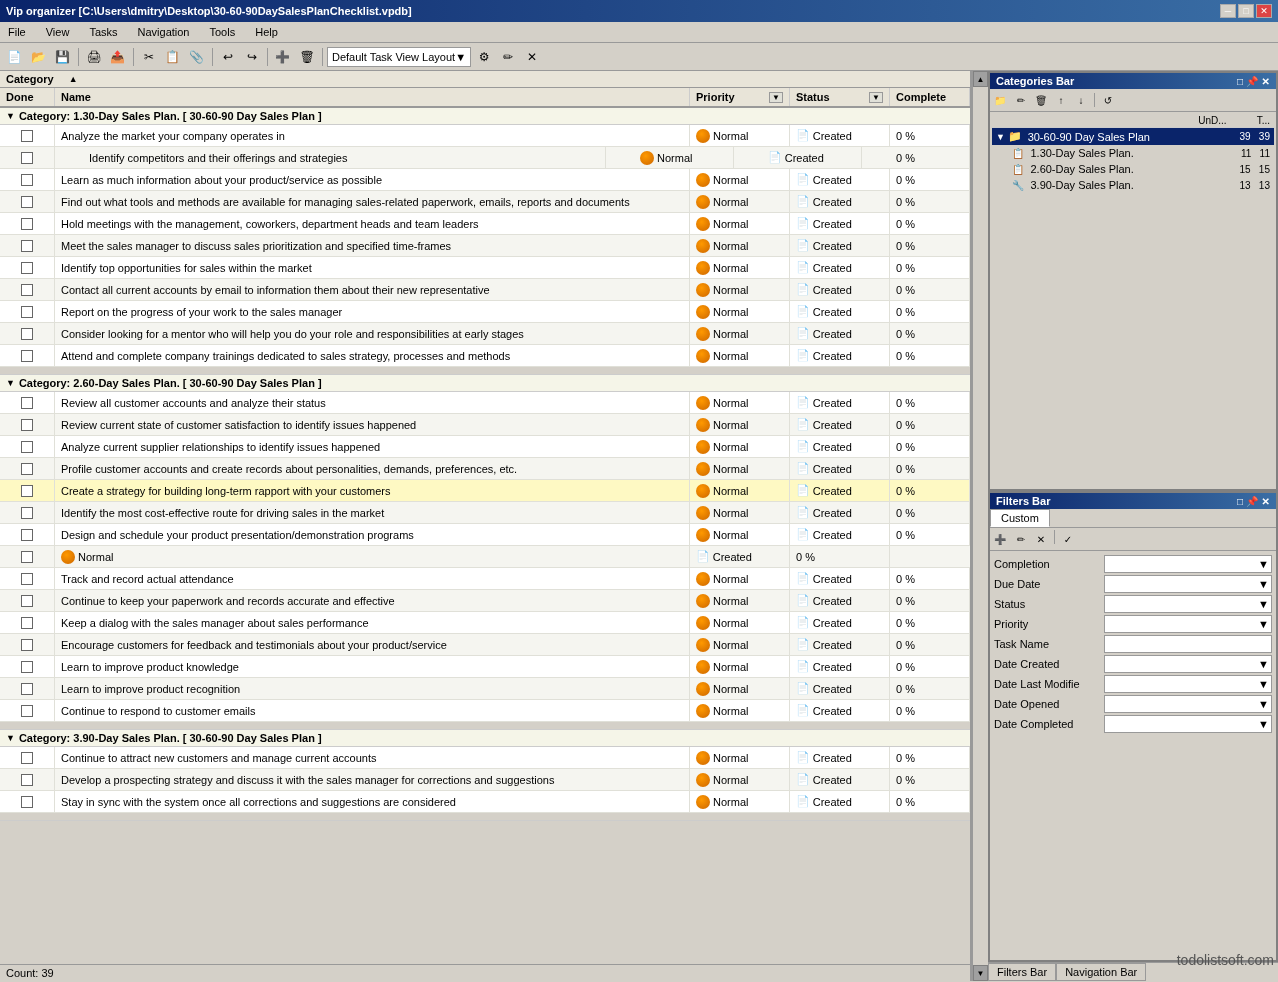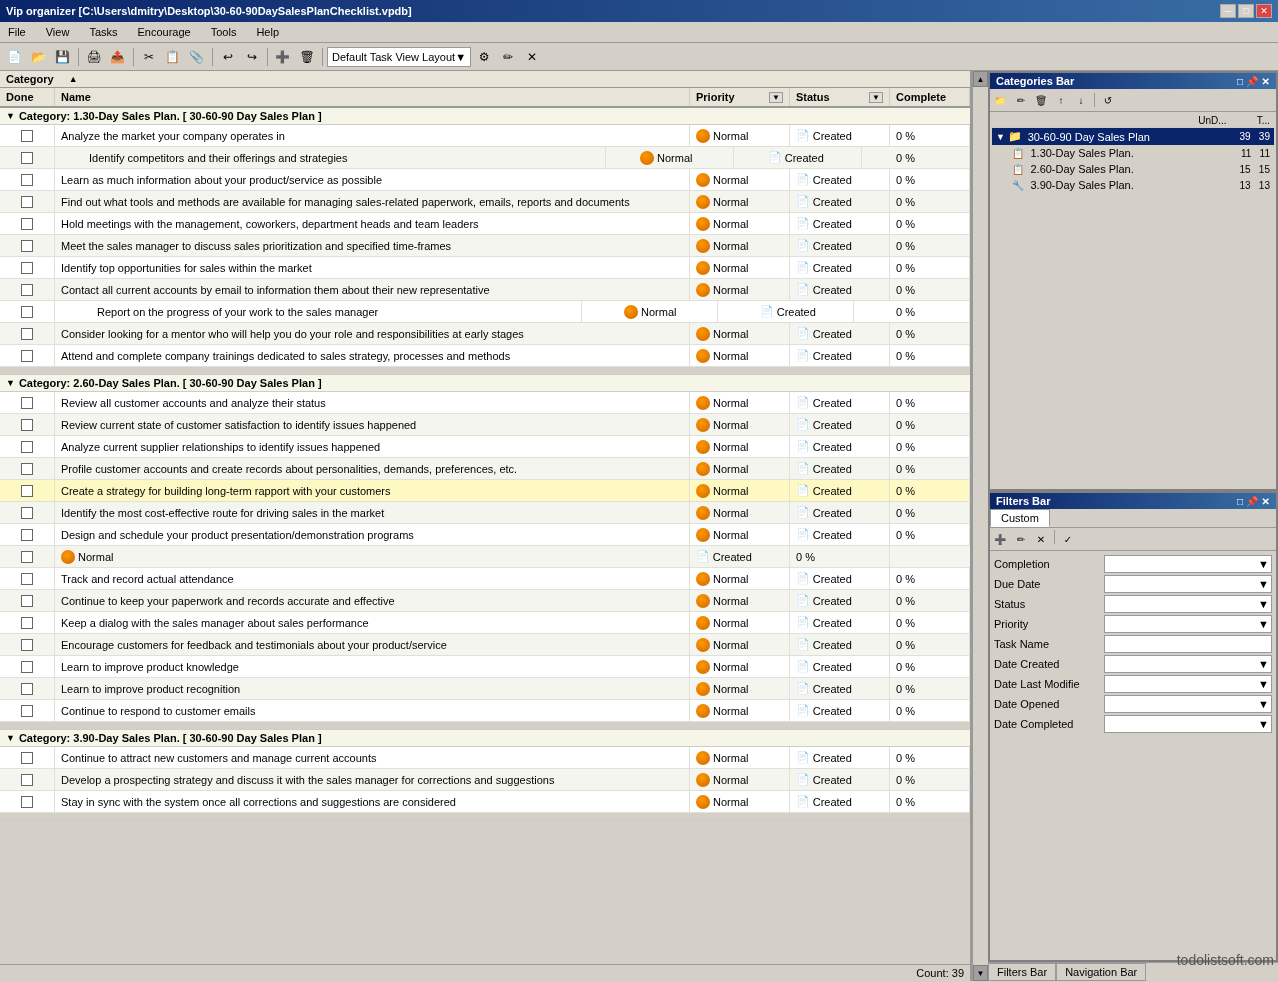--- a/index.html
+++ b/index.html
@@ -244,21 +244,21 @@
       height: 18px;
       font-size: 11px;
     }
     
     
     .bottom-bar {
       background: #d4d0c8;
       border-top: 1px solid #999;
       padding: 2px 6px;
       font-size: 11px;
-      display: flex; align-items: center; justify-content: flex-end;
+      display: flex; align-items: center;
     }
     
     
     .task-list::-webkit-scrollbar { width: 16px; }
     .task-list::-webkit-scrollbar-track { background: #d4d0c8; }
     .task-list::-webkit-scrollbar-thumb { background: #a0a0a0; border: 1px solid #808080; }
     
     .right-tabs-bottom {
       display: flex;
       border-top: 1px solid #999;
@@ -289,21 +289,21 @@
     <div class="title-btn">─</div>
     <div class="title-btn">□</div>
     <div class="title-btn" style="background:#d44; color:white;">✕</div>
   </div>
 </div>
 
 <div class="menu-bar">
   <span class="menu-item">File</span>
   <span class="menu-item">View</span>
   <span class="menu-item">Tasks</span>
-  <span class="menu-item">Encourage</span>
+  <span class="menu-item">Navigation</span>
   <span class="menu-item">Tools</span>
   <span class="menu-item">Help</span>
 </div>
 
 <div class="toolbar">
   <button class="toolbar-btn">📄</button>
   <button class="toolbar-btn">📂</button>
   <button class="toolbar-btn">💾</button>
   <div class="toolbar-separator"></div>
   <button class="toolbar-btn">🖨</button>
@@ -539,21 +539,21 @@
       <div class="task-cell">
         <div class="status-cell">
           <span style="color:#888; font-size:11px;">📄</span>
           <span>Created</span>
         </div>
       </div>
       <div class="task-cell">
         <span>0 %</span>
       </div>
     </div>
-        <div class="task-row" style="background: rgb(255, 255, 255); gap: 36px;">
+        <div class="task-row" style="background: rgb(255, 255, 255);">
       <div class="task-cell task-cell-done">
         <div class="checkbox"></div>
       </div>
       <div class="task-cell">
         <span>Report on the progress of your work to the sales manager</span>
       </div>
       <div class="task-cell">
         <div class="priority-badge">
           <div class="priority-icon"></div>
           <span>Normal</span>

